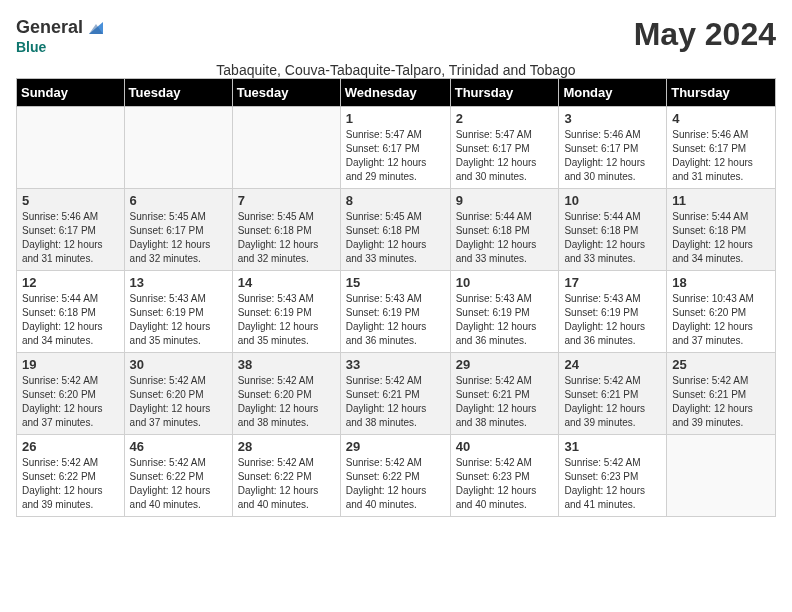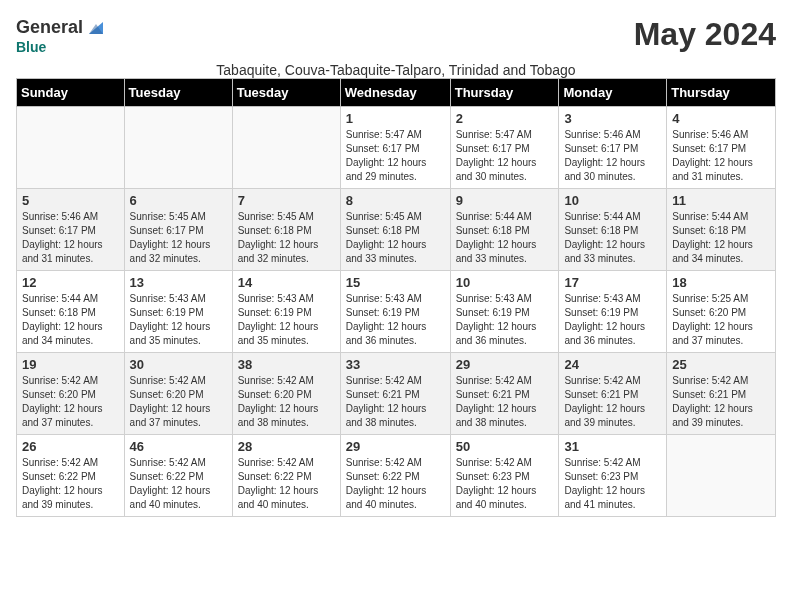--- a/index.html
+++ b/index.html
@@ -231,21 +231,21 @@
 Daylight: 12 hours and 36 minutes.</div>
         </td>
         <td>
           <span class="day-num">17</span>
           <div class="day-info">Sunrise: 5:43 AM
 Sunset: 6:19 PM
 Daylight: 12 hours and 36 minutes.</div>
         </td>
         <td>
           <span class="day-num">18</span>
-          <div class="day-info">Sunrise: 5:25 AM
+          <div class="day-info">Sunrise: 10:43 AM
 Sunset: 6:20 PM
 Daylight: 12 hours and 37 minutes.</div>
         </td>
       </tr>
       <tr>
         <td>
           <span class="day-num">19</span>
           <div class="day-info">Sunrise: 5:42 AM
 Sunset: 6:20 PM
 Daylight: 12 hours and 37 minutes.</div>
@@ -306,21 +306,21 @@
 Sunset: 6:22 PM
 Daylight: 12 hours and 40 minutes.</div>
         </td>
         <td>
           <span class="day-num">29</span>
           <div class="day-info">Sunrise: 5:42 AM
 Sunset: 6:22 PM
 Daylight: 12 hours and 40 minutes.</div>
         </td>
         <td>
-          <span class="day-num">50</span>
+          <span class="day-num">40</span>
           <div class="day-info">Sunrise: 5:42 AM
 Sunset: 6:23 PM
 Daylight: 12 hours and 40 minutes.</div>
         </td>
         <td>
           <span class="day-num">31</span>
           <div class="day-info">Sunrise: 5:42 AM
 Sunset: 6:23 PM
 Daylight: 12 hours and 41 minutes.</div>
         </td>

